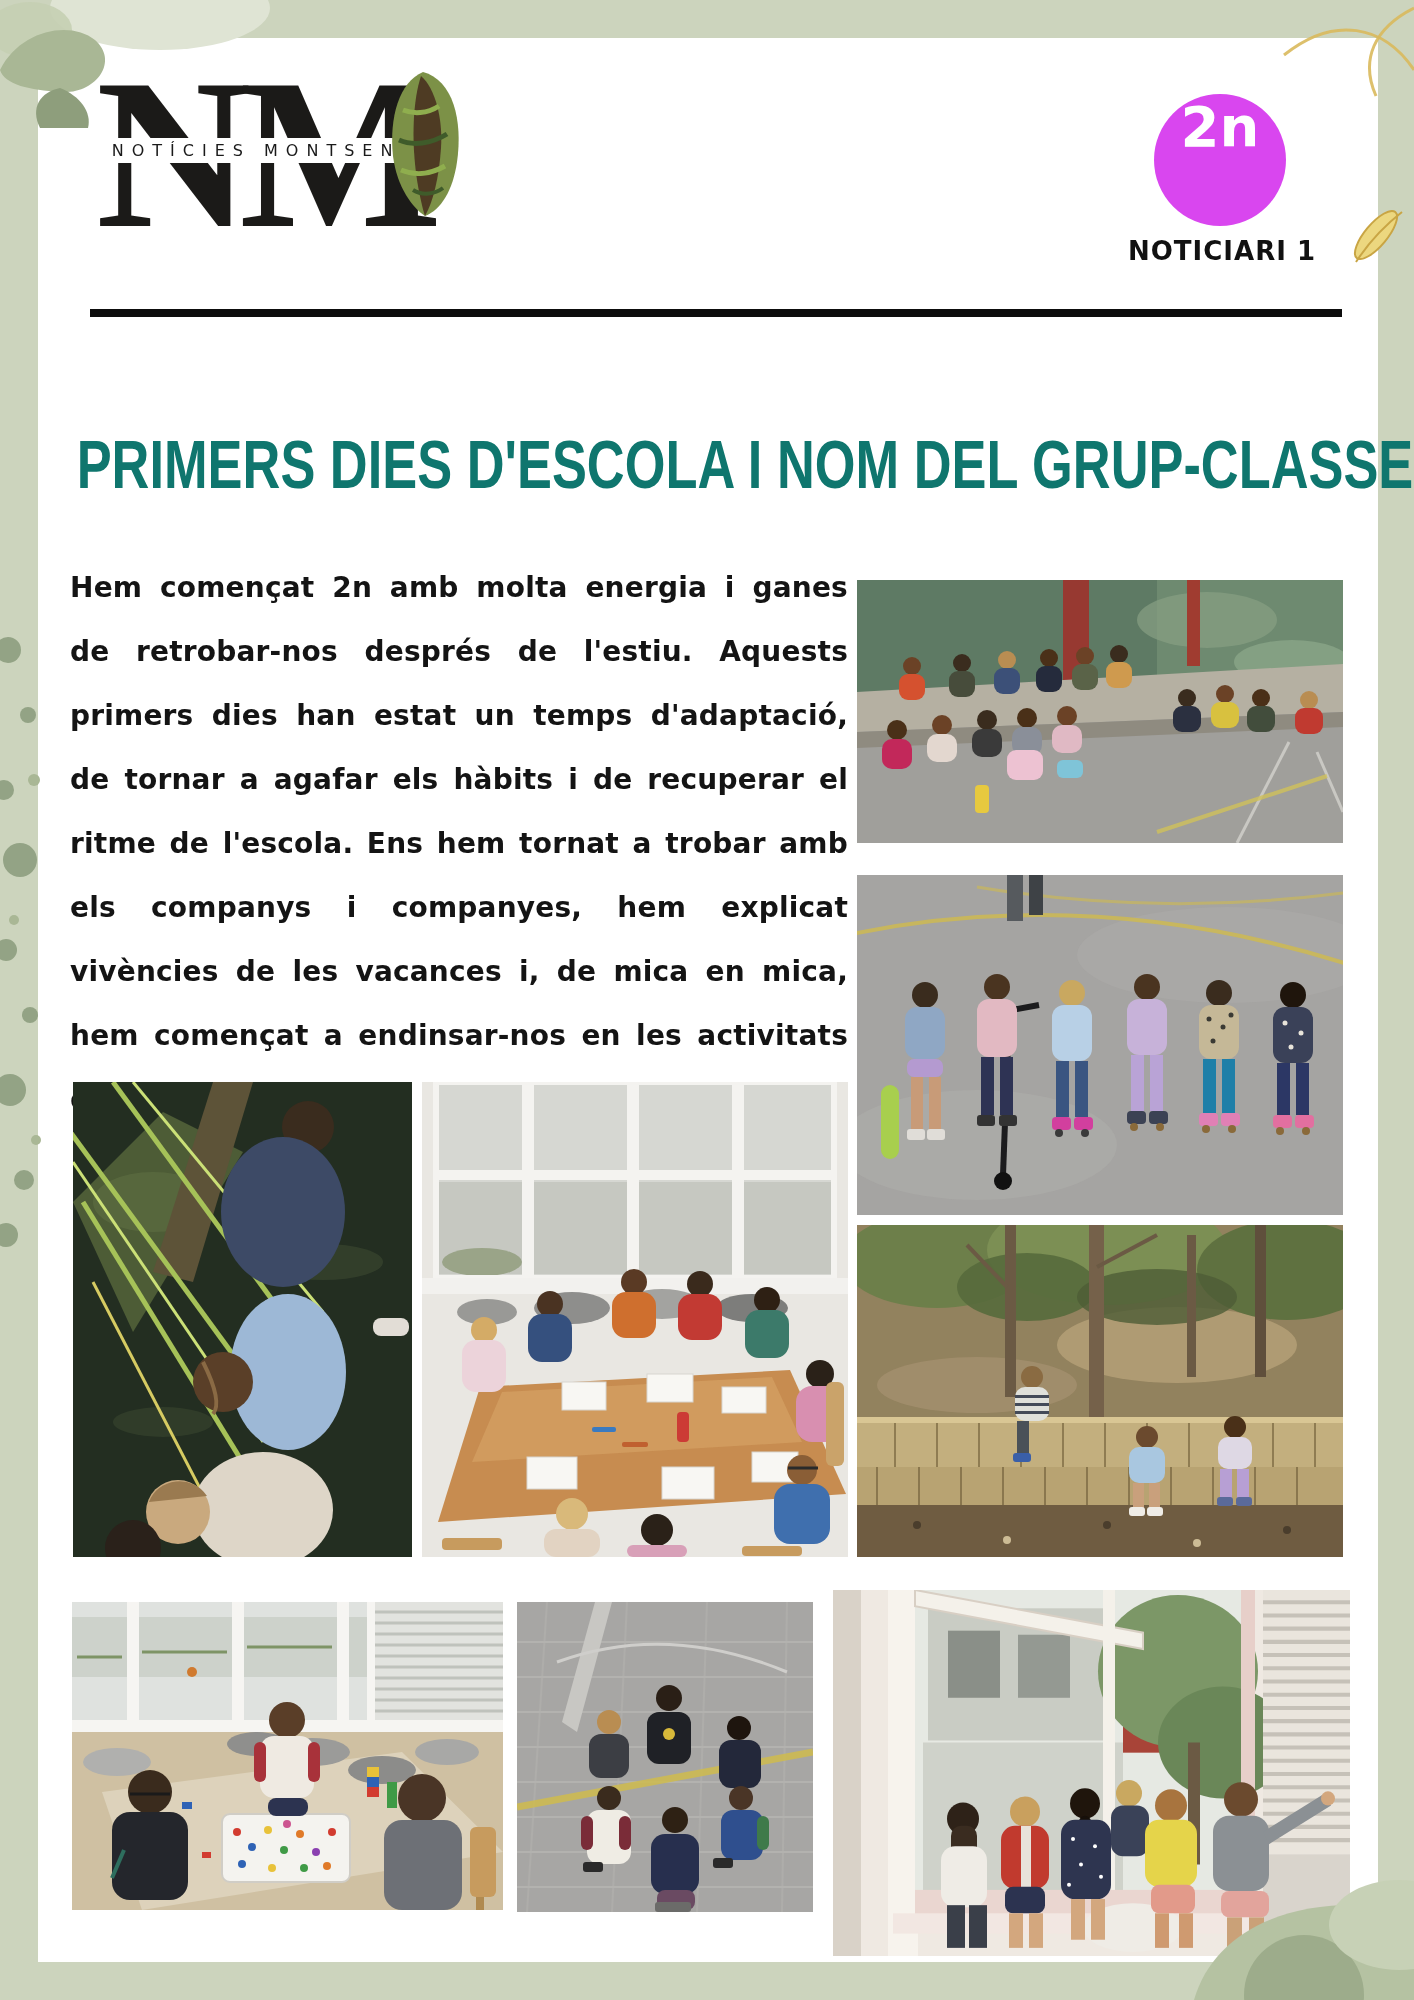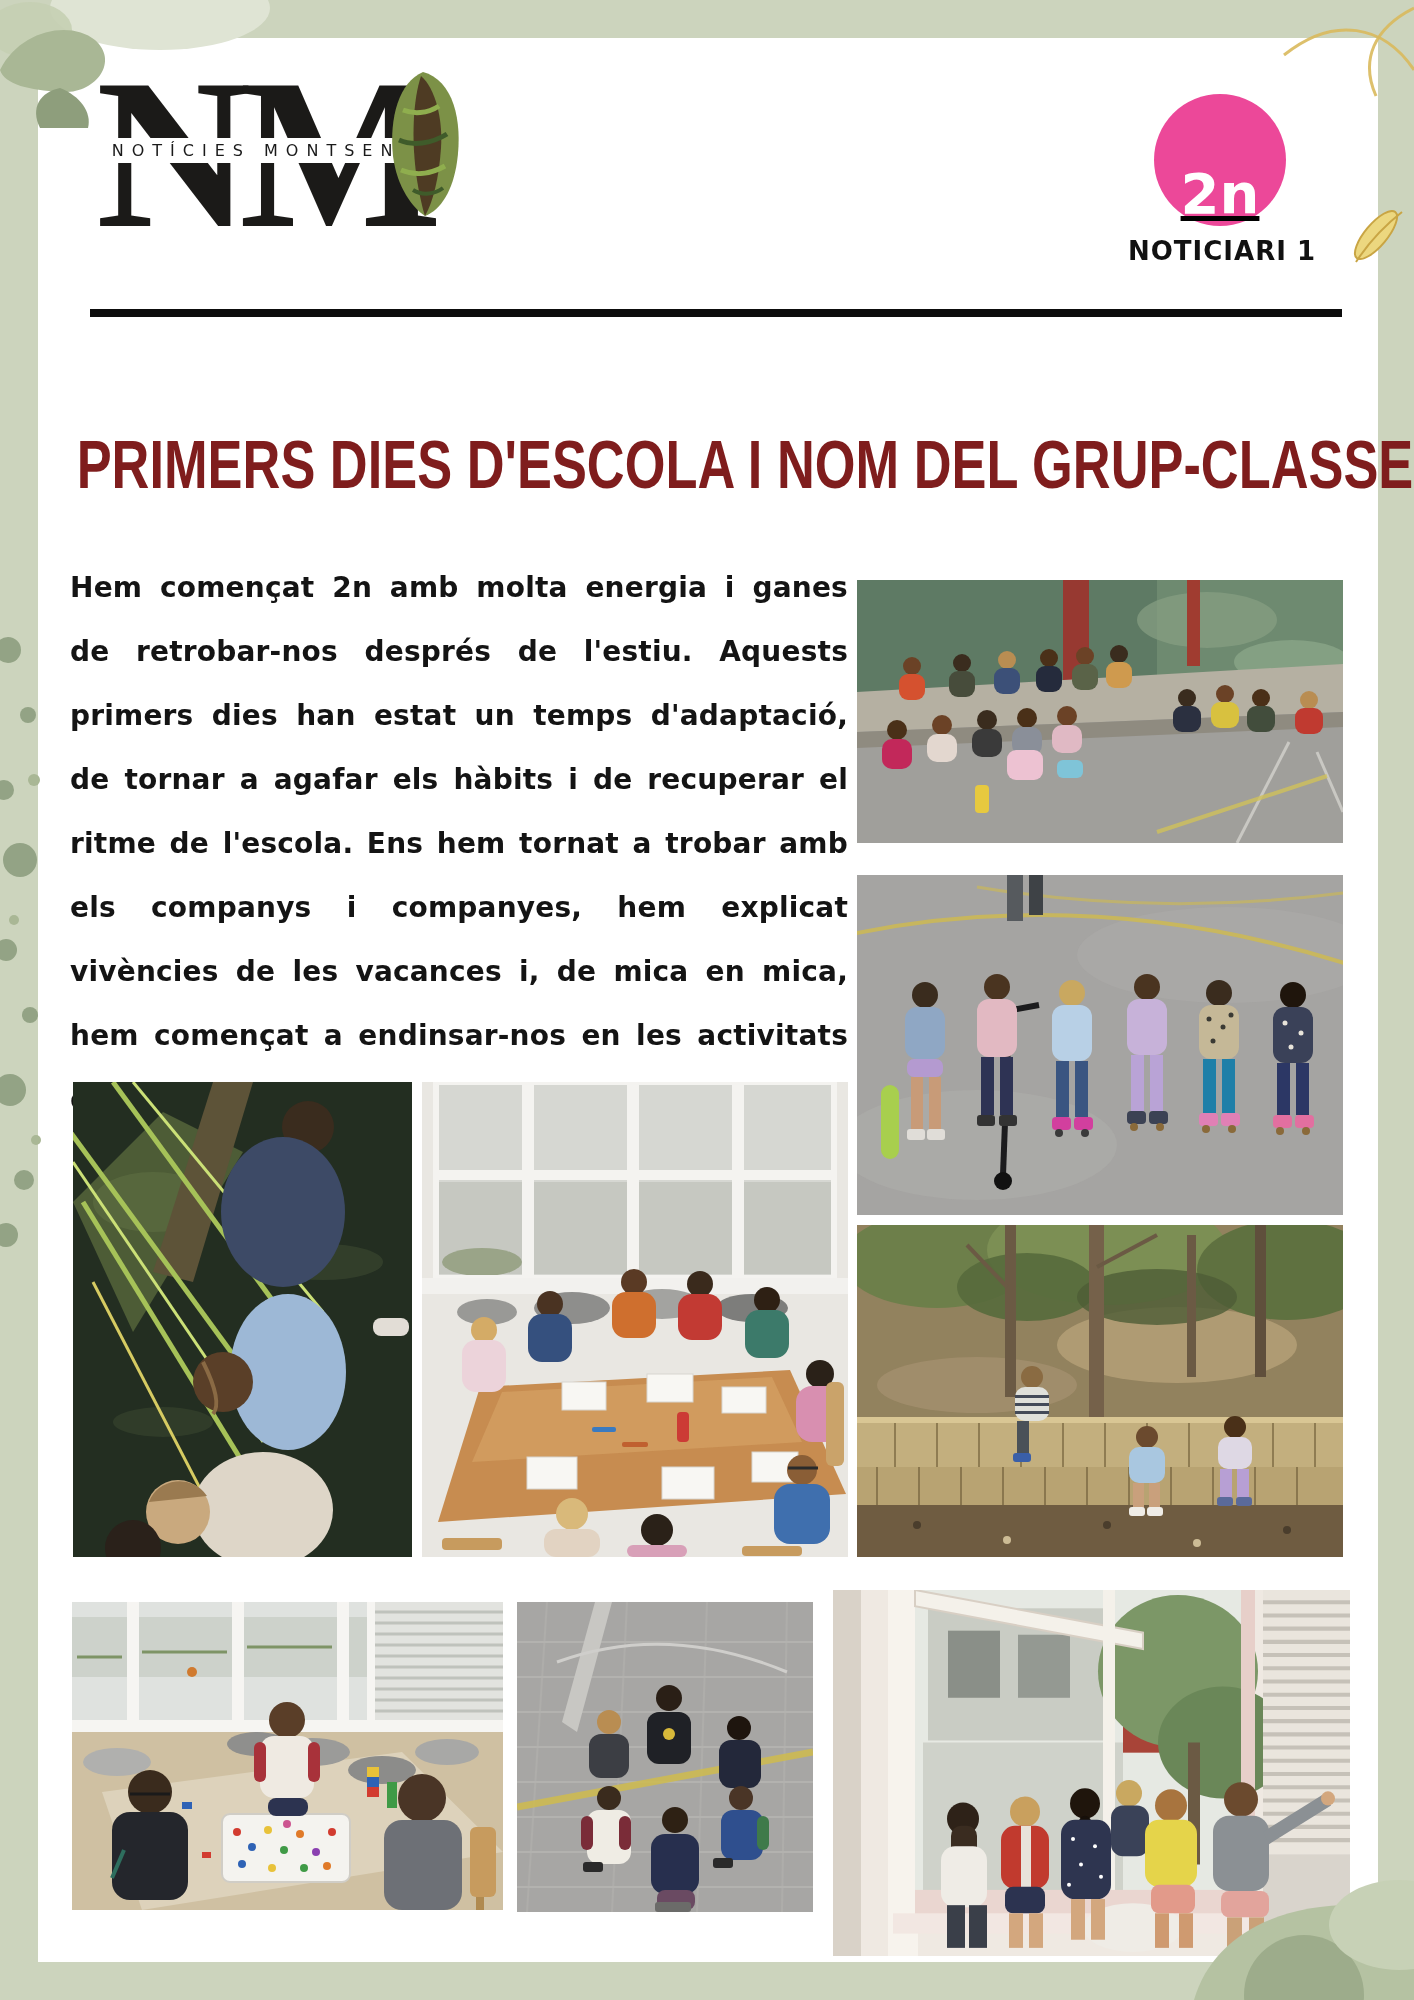--- a/index.html
+++ b/index.html
@@ -24,32 +24,32 @@
   }
   .logo-word{
     left:100px;top:138px;width:330px;
     background:#ffffff;text-align:center;
     font-size:16px;font-weight:400;letter-spacing:8px;
     color:#1a1a1a;padding:3px 0;
   }
   .leaf{left:383px;top:70px;width:80px;height:148px;}
   .badge-circle{
     left:1154px;top:94px;width:132px;height:132px;border-radius:50%;
-    background:#ec4899;display:flex;align-items:flex-end;justify-content:center;text-decoration:underline;
+    background:#d946ef;display:flex;align-items:flex-start;justify-content:center;
   }
   .badge-grade{color:#ffffff;font-size:56px;font-weight:700;}
   .badge-label{
     left:1110px;top:236px;width:224px;text-align:center;
     font-size:26px;font-weight:700;letter-spacing:1px;color:#111;
   }
   .rule{left:90px;top:309px;width:1252px;height:8px;background:#0d0d0d;}
   
   .title{
     left:56px;top:424px;width:1300px;text-align:right;
-    color:#7f1d1d;font-family:"Liberation Sans", sans-serif;
+    color:#0f766e;font-family:"Liberation Sans", sans-serif;
     font-weight:700;font-size:54px;white-space:nowrap;
   }
   .title span{display:inline-block;transform:scale(.97,1.28);transform-origin:center top;}
   .body-text{
     left:70px;top:556px;width:778px;
     font-size:28px;font-weight:700;line-height:64px;
     color:#141414;text-align:justify;letter-spacing:.2px;word-spacing:2px;
   }
   .ph{position:absolute;overflow:hidden;background:#ddd;}
   .ph svg{display:block;width:100%;height:100%;}

